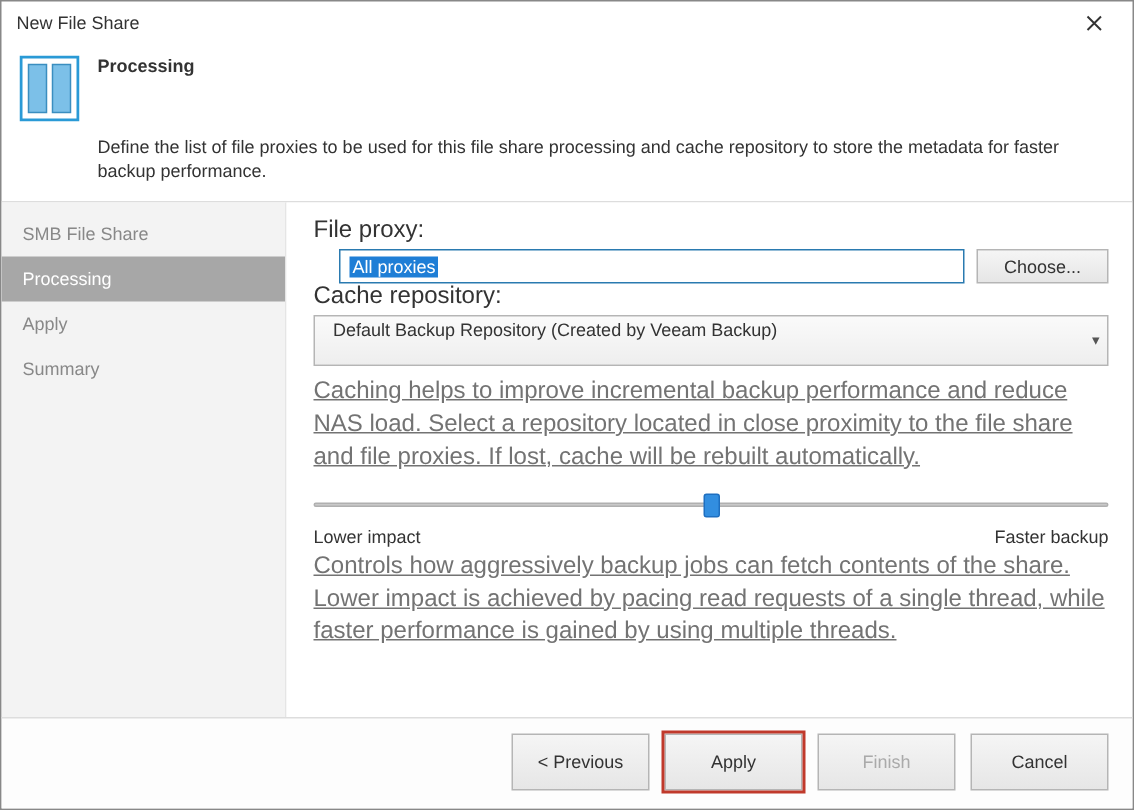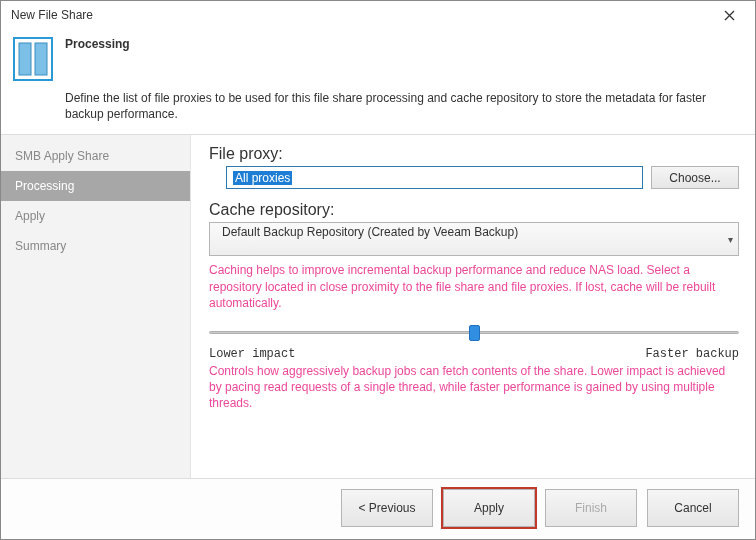--- a/index.html
+++ b/index.html
@@ -70,21 +70,21 @@
     background: #a7a7a7;
     color: #fff;
   }
   .main {
     flex: 1;
     background: #fff;
     padding: 10px 16px 10px 18px;
     overflow: auto;
   }
   .label { font-size: 16px; color: #333; margin-bottom: 3px; }
-  .row-proxy { display: flex; gap: 8px; align-items: flex-start; margin-bottom: 12px; padding-left: 17px; }
+  .row-proxy { display: flex; gap: 8px; align-items: flex-start; margin-bottom: 0; padding-left: 17px; }
   .proxy-field {
     flex: 1;
     height: 23px;
     border: 1px solid #2a7ab0;
     background: linear-gradient(#fff,#fff);
     padding: 2px 6px;
     position: relative;
     display: flex;
     align-items: center;
   }
@@ -115,21 +115,21 @@
     appearance: none;
     position: relative;
   }
   .select-wrap { position: relative; margin-bottom: 6px; }
   .select-caret {
     position: absolute;
     right: 6px; top: 50%; transform: translateY(-50%);
     pointer-events: none;
     font-size: 10px; color: #555;
   }
-  .desc { font-size: 12px; color: #ec4899; line-height: 1.35; margin-bottom: 14px; }
+  .desc { font-size: 16px; color: #737373; line-height: 1.35; margin-bottom: 14px; text-decoration: underline; }
   .slider-wrap { margin-top: 6px; }
   .slider-track {
     width: 100%;
     height: 18px;
     position: relative;
     margin: 4px 0 4px 0;
   }
   .slider-rail {
     position: absolute;
     top: 6px; left: 0; right: 0;
@@ -141,21 +141,21 @@
   .slider-thumb {
     position: absolute;
     top: 0;
     width: 11px;
     height: 16px;
     left: calc(50% - 5px);
     background: #328ee0;
     border-radius: 2px;
     border: 1px solid #1e6fc0;
   }
-  .slider-labels { display: flex; justify-content: space-between; font-size: 12px; color: #333; margin-top: 4px; font-family: Liberation Mono, monospace; }
+  .slider-labels { display: flex; justify-content: space-between; font-size: 12px; color: #333; margin-top: 4px; }
   .footer {
     display: flex;
     justify-content: flex-end;
     gap: 10px;
     padding: 10px 16px 12px 16px;
     border-top: 1px solid #ddd;
     background: #fdfdfd;
   }
   .footer .btn { min-width: 92px; height: 38px; }
   .apply-highlight {
@@ -187,21 +187,21 @@
     </svg>
   </div>
   <div class="header-text">
     <div class="header-title">Processing</div>
     <div class="header-desc">Define the list of file proxies to be used for this file share processing and cache repository to store the metadata for faster backup performance.</div>
   </div>
 </div>
 
 <div class="content">
   <div class="sidebar">
-    <div class="sidebar-item muted-step">SMB Apply Share</div>
+    <div class="sidebar-item muted-step">SMB File Share</div>
     <div class="sidebar-item active">Processing</div>
     <div class="sidebar-item muted-step">Apply</div>
     <div class="sidebar-item muted-step">Summary</div>
   </div>
 
   <div class="main">
     <div class="label">File proxy:</div>
     <div class="row-proxy">
       <div class="proxy-field">
         <span class="sel">All proxies</span>

